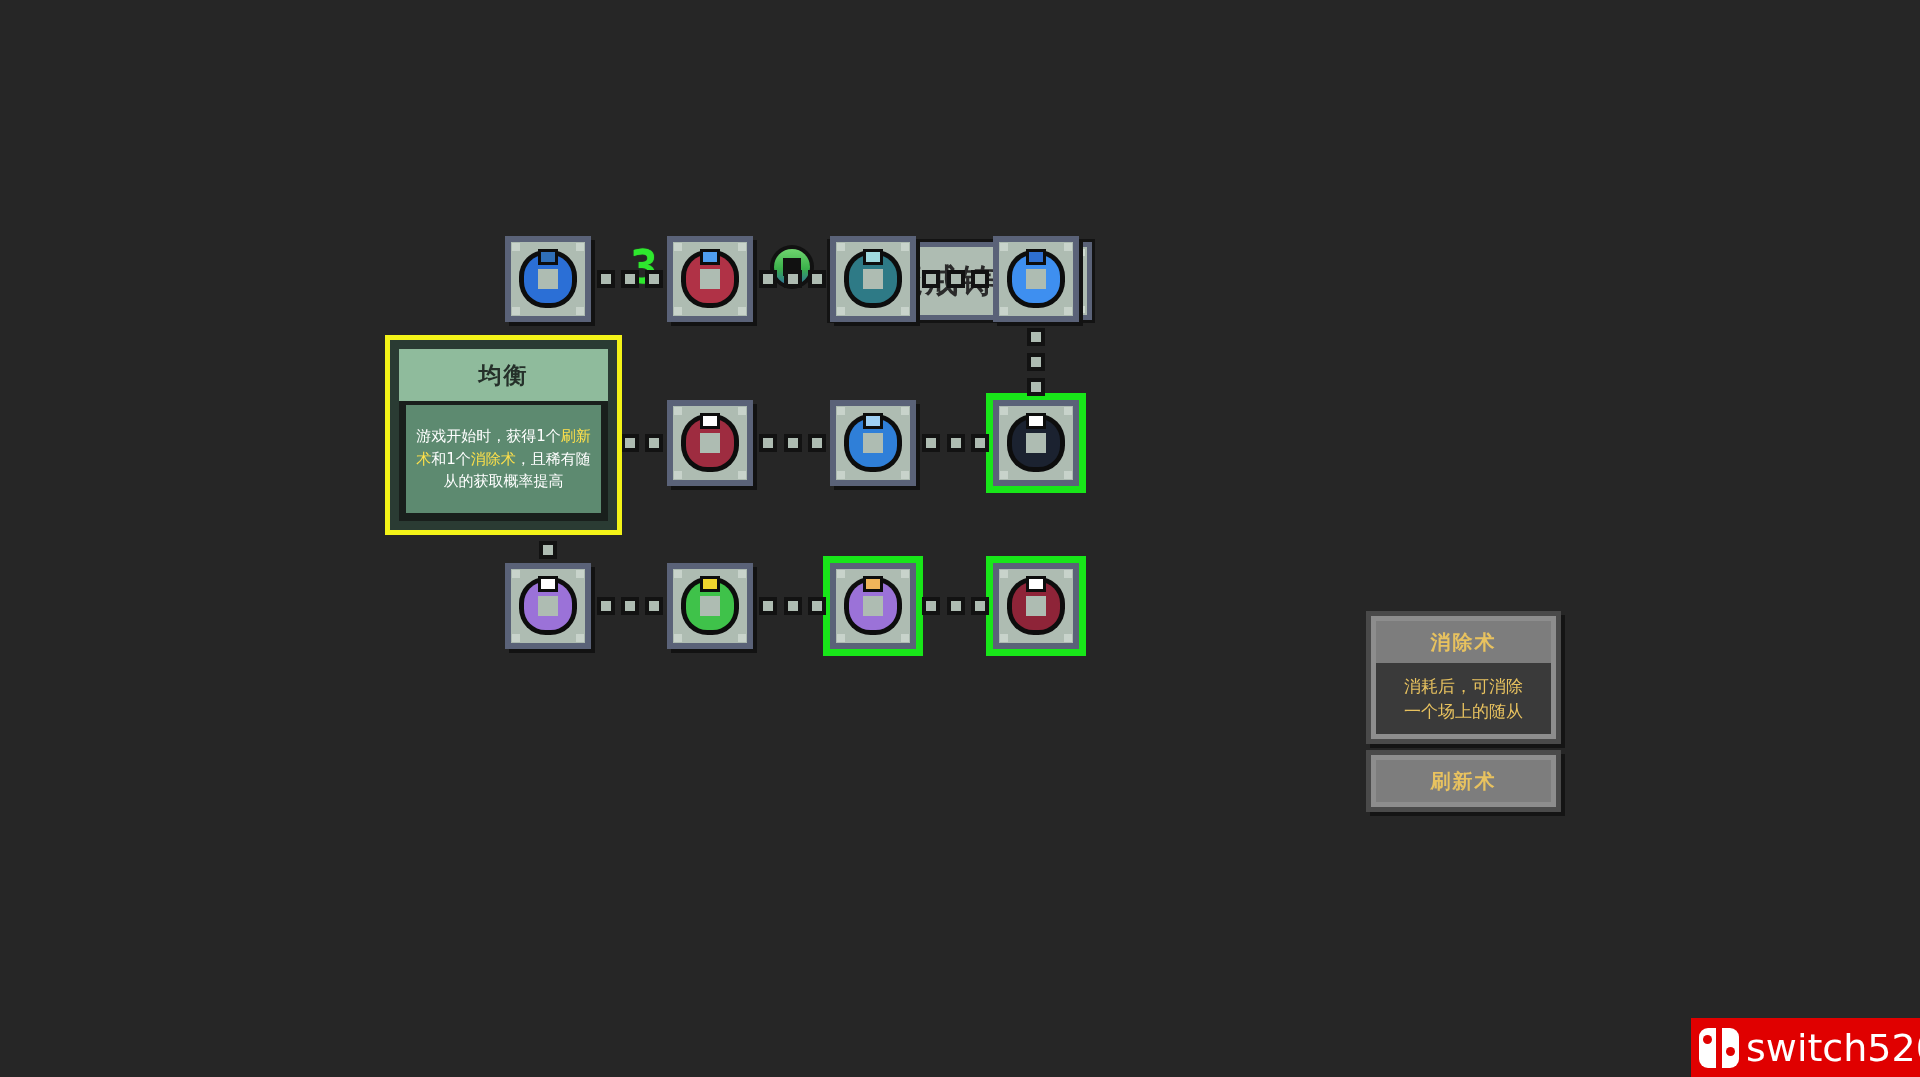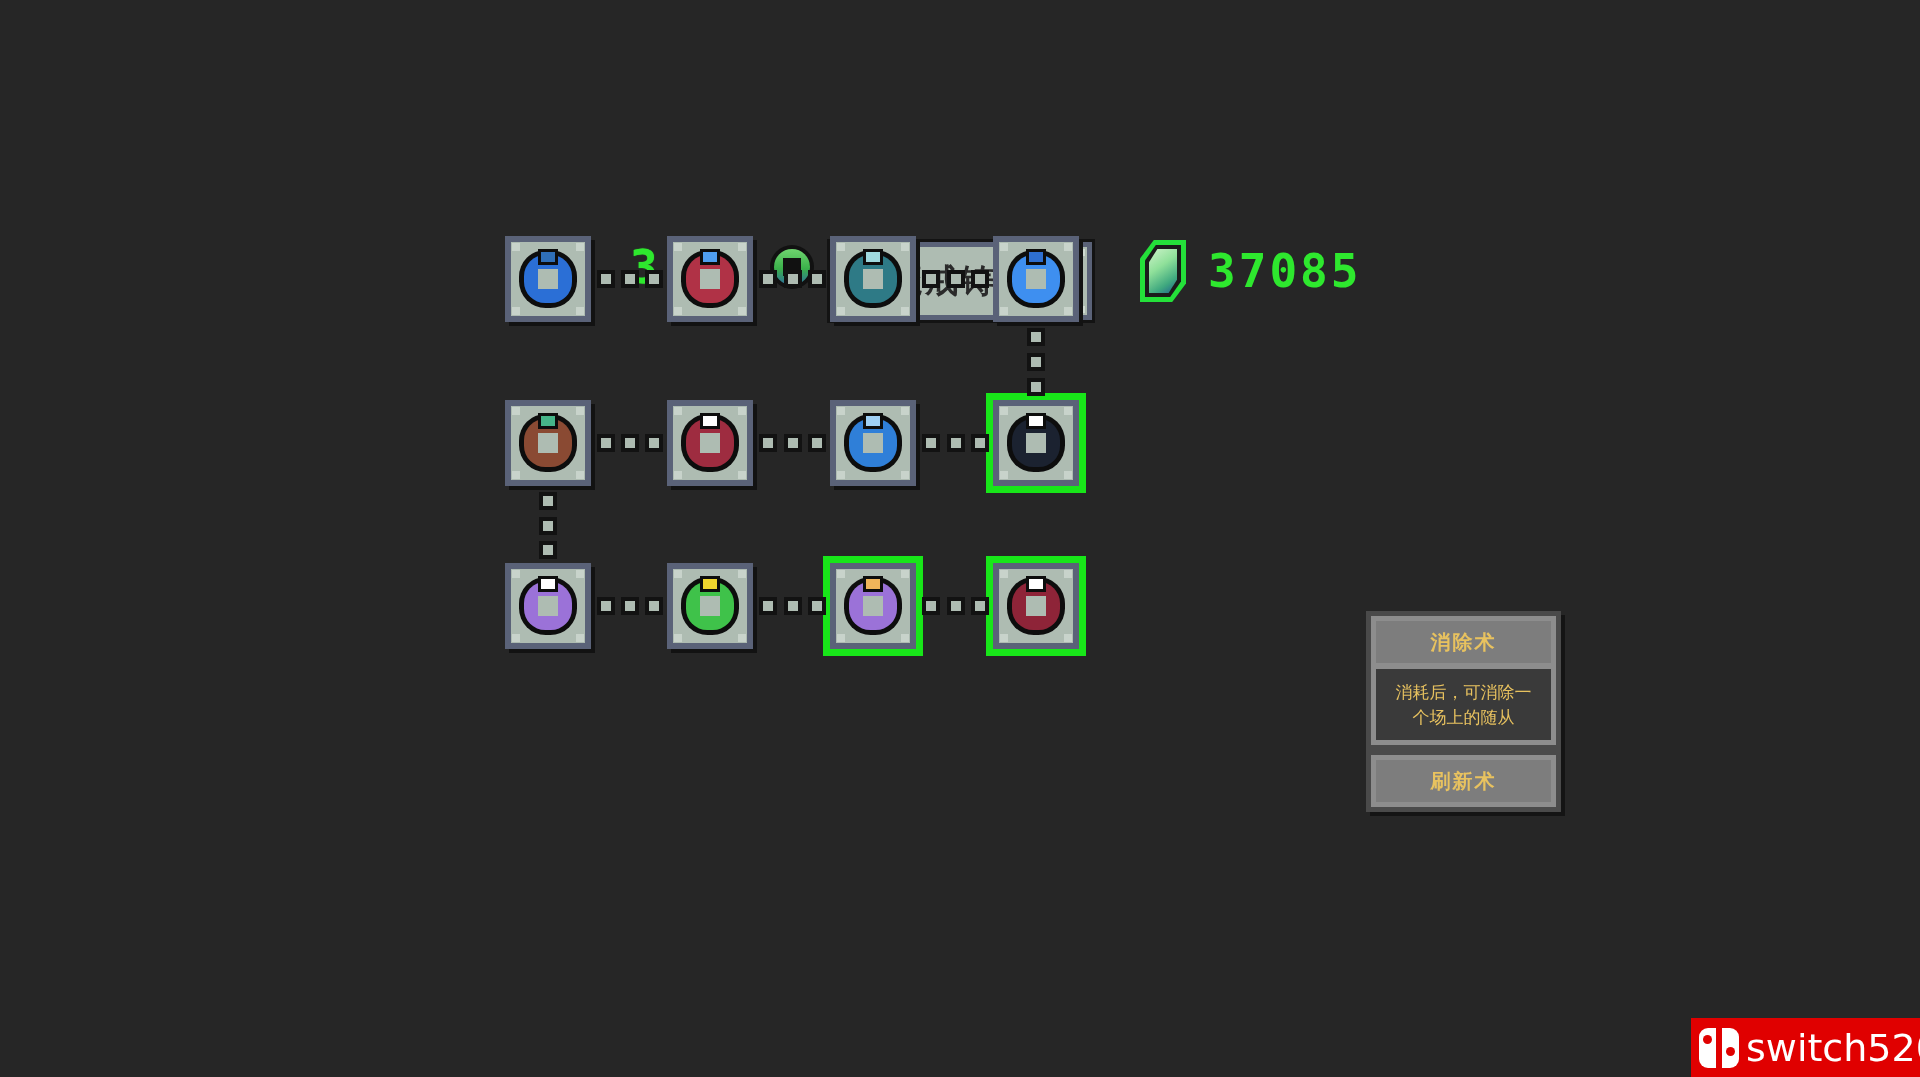--- a/index.html
+++ b/index.html
@@ -169,21 +169,21 @@
     border:5px solid #4a4a4a;
     box-shadow:4px 4px 0 0 #141414;
     box-sizing:border-box;padding:5px;
   }
   .ic-head{
     height:42px;background:#7d7d7d;
     display:flex;align-items:center;justify-content:center;
   }
   .ic-title{font-size:20px;color:#e8c25f;font-weight:bold;letter-spacing:2px;}
   .ic-body{
-    background:#3a3a3a;margin-top:6px;padding:11px 12px;
+    background:#3a3a3a;margin-top:0;padding:11px 20px;
     display:flex;align-items:center;justify-content:center;
     min-height:62px;box-sizing:border-box;
   }
   .ic-text{
     font-size:17px;line-height:1.45;color:#e8c25f;text-align:center;
     word-break:break-all;
   }
   #card-eliminate{left:1366px;top:611px;}
   #card-refresh{left:1366px;top:750px;}
 
@@ -221,28 +221,20 @@
     </div>
 
     <div class="title-panel">
       <span class="corner c1"></span>
         <span class="corner c2"></span>
       <span class="corner c3"></span>
         <span class="corner c4"></span>
       <span class="title-text">魔戒铸造</span>
     </div>
 
-    <div class="gem-counter">
-      <span class="gem-icon">
-        <span class="g1"></span>
-          <span class="g2"></span>
-          <span class="g3"></span>
-      </span>
-      <span class="gem-count">37085</span>
-    </div>
   </div>
 
   <div class="grid" id="grid-root">
       <div class="slot" style="left: 505px; top: 236px;">
         <span class="sc sc1"></span>
         <span class="sc sc2"></span>
         <span class="sc sc3"></span>
         <span class="sc sc4"></span>
         <span class="ring">
           <span class="rbody"></span>
@@ -411,20 +403,30 @@
       <div class="dot" style="left: 946.5px; top: 597px;"></div>
       <div class="dot" style="left: 971px; top: 597px;"></div>
       <div class="dot" style="left: 1027px; top: 328px;"></div>
       <div class="dot" style="left: 1027px; top: 353px;"></div>
       <div class="dot" style="left: 1027px; top: 378px;"></div>
       <div class="dot" style="left: 539px; top: 492px;"></div>
       <div class="dot" style="left: 539px; top: 516.5px;"></div>
       <div class="dot" style="left: 539px; top: 541px;"></div>
     </div>
 
+  <div class="tooltip">
+    <div class="tt-inner">
+      <div class="tt-head">
+        <span class="tt-title">均衡</span>
+      </div>
+      <div class="tt-body">
+        <div class="tt-text" id="tooltip-text"><span>游戏开始时，获得1个</span><span class="hl">刷新术</span><span>和1个</span><span class="hl">消除术</span><span>，且稀有随从的获取概率提高</span></div>
+      </div>
+    </div>
+  </div>
 
   <div class="item-card" id="card-eliminate">
     <div class="ic-head">
       <span class="ic-title">消除术</span>
     </div>
     <div class="ic-body">
       <span class="ic-text">消耗后，可消除一个场上的随从</span>
     </div>
   </div>
 

